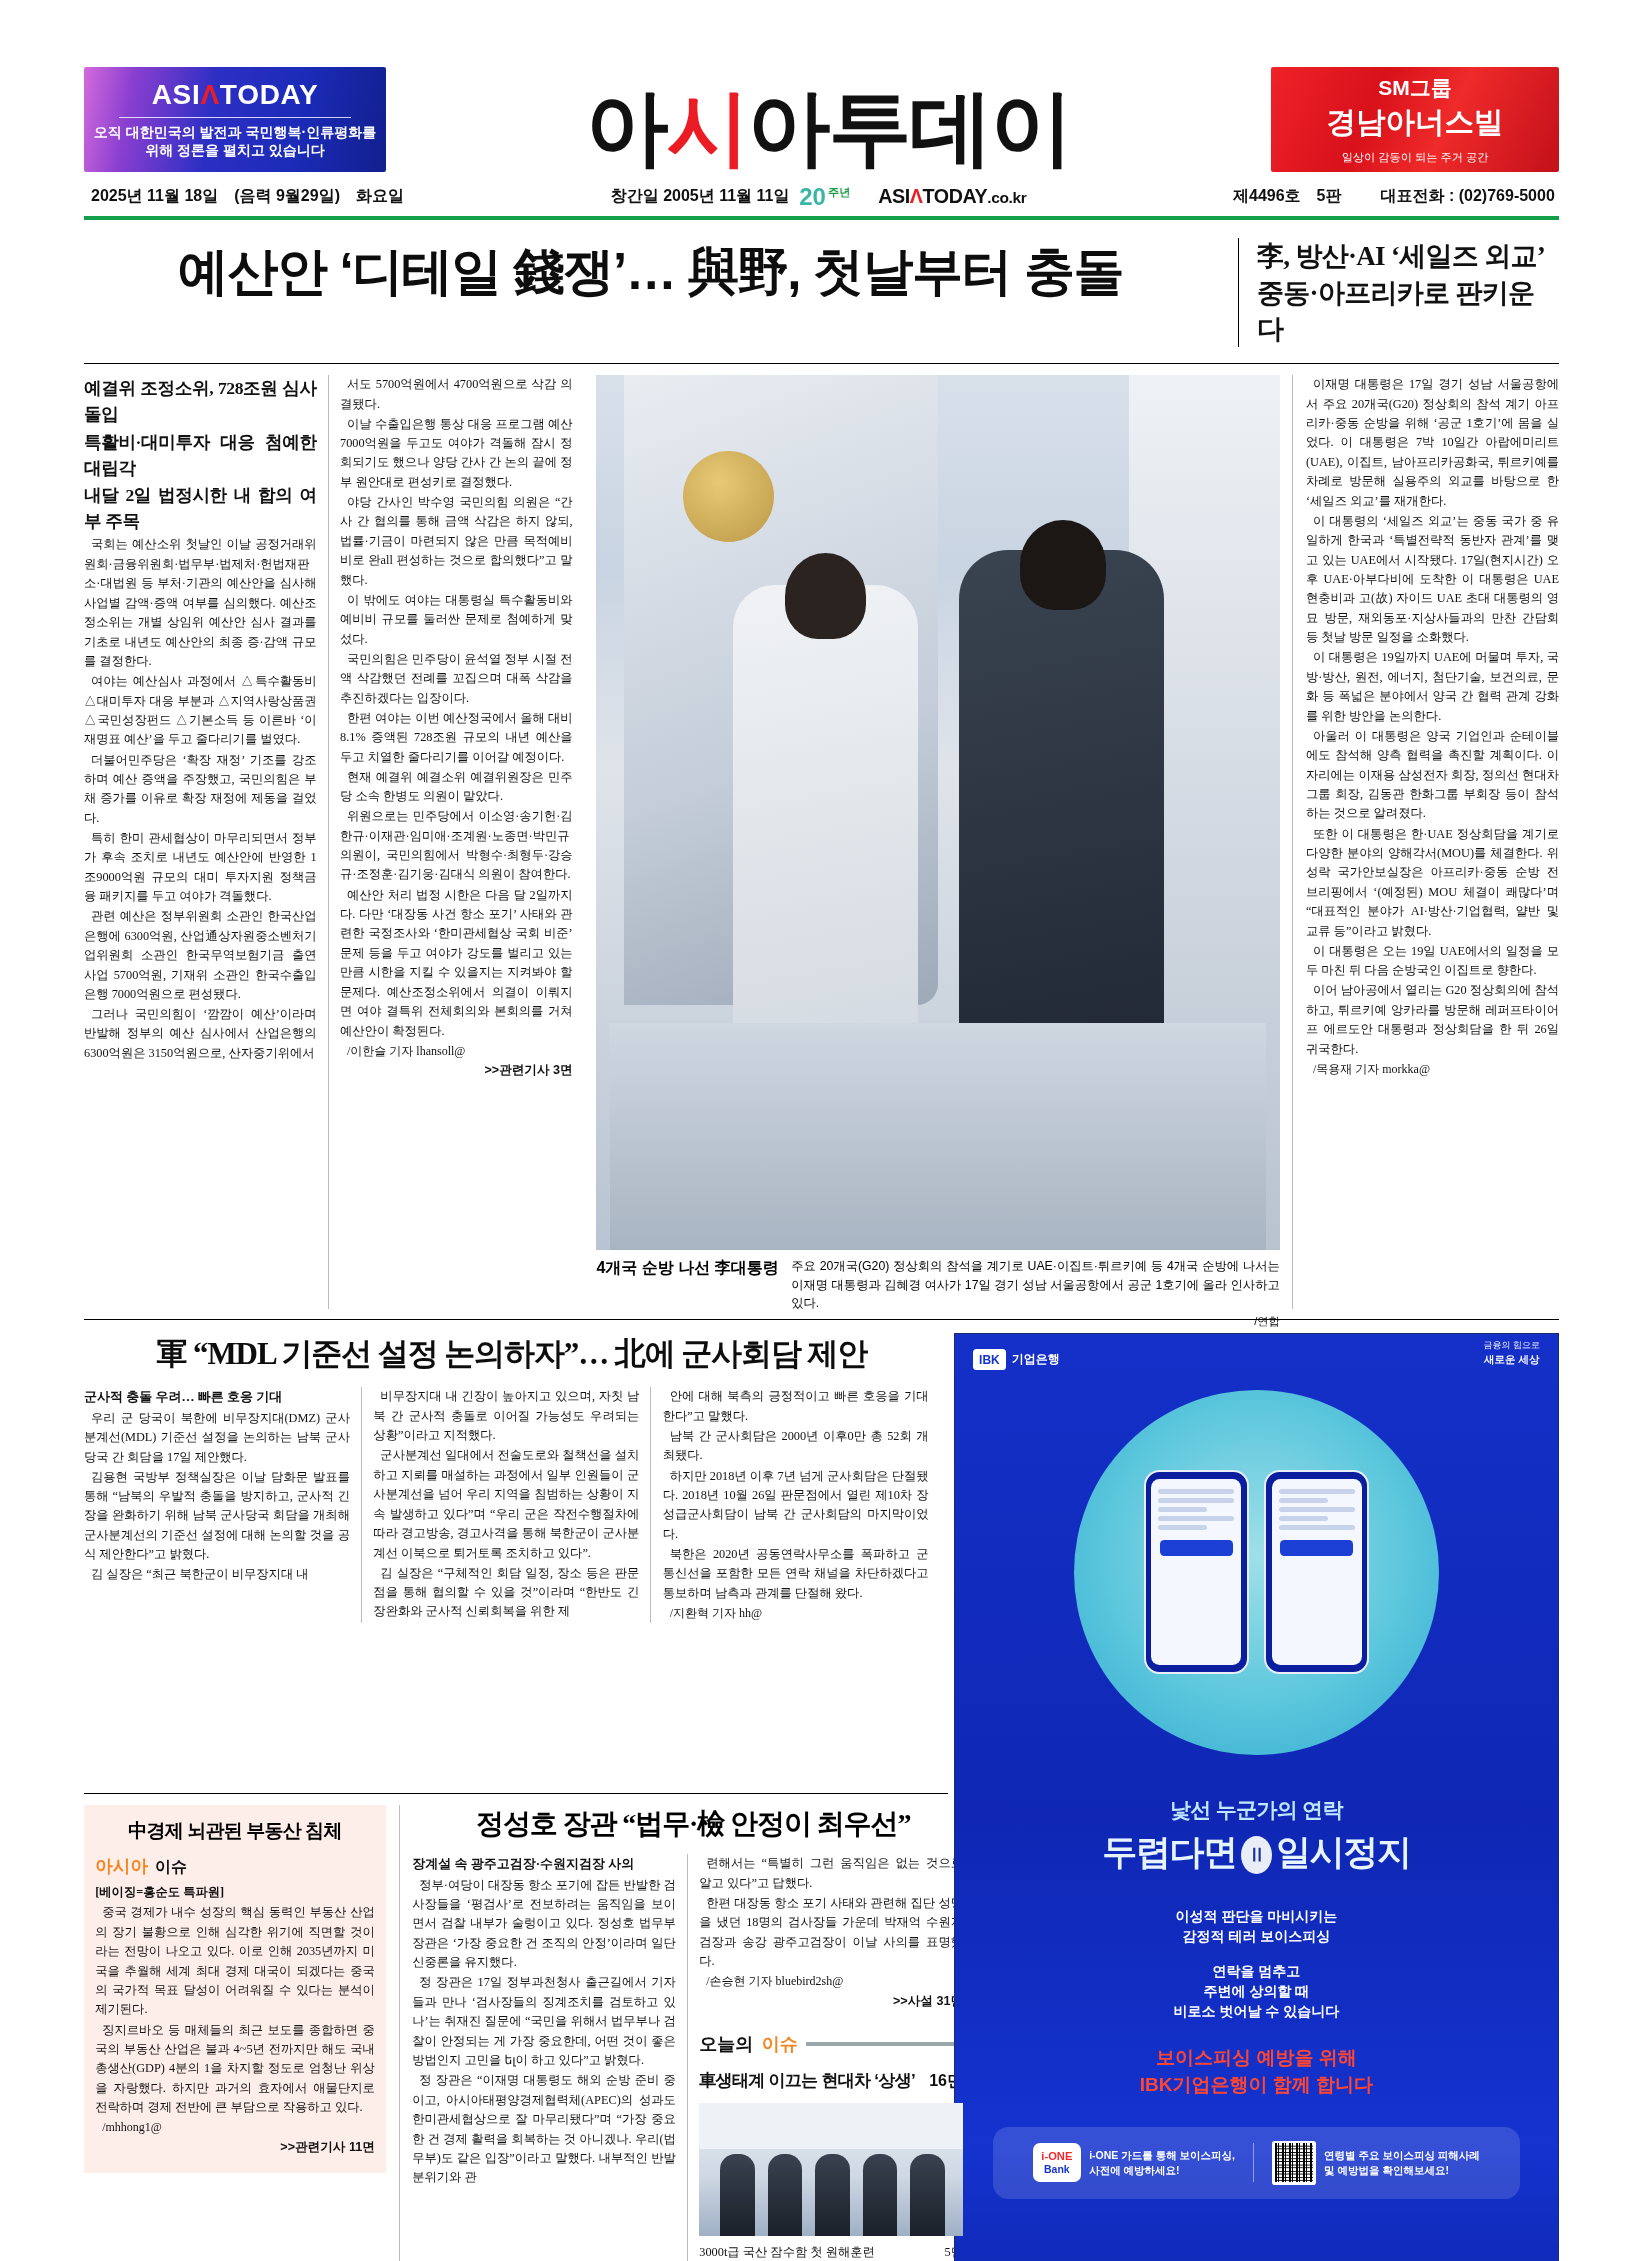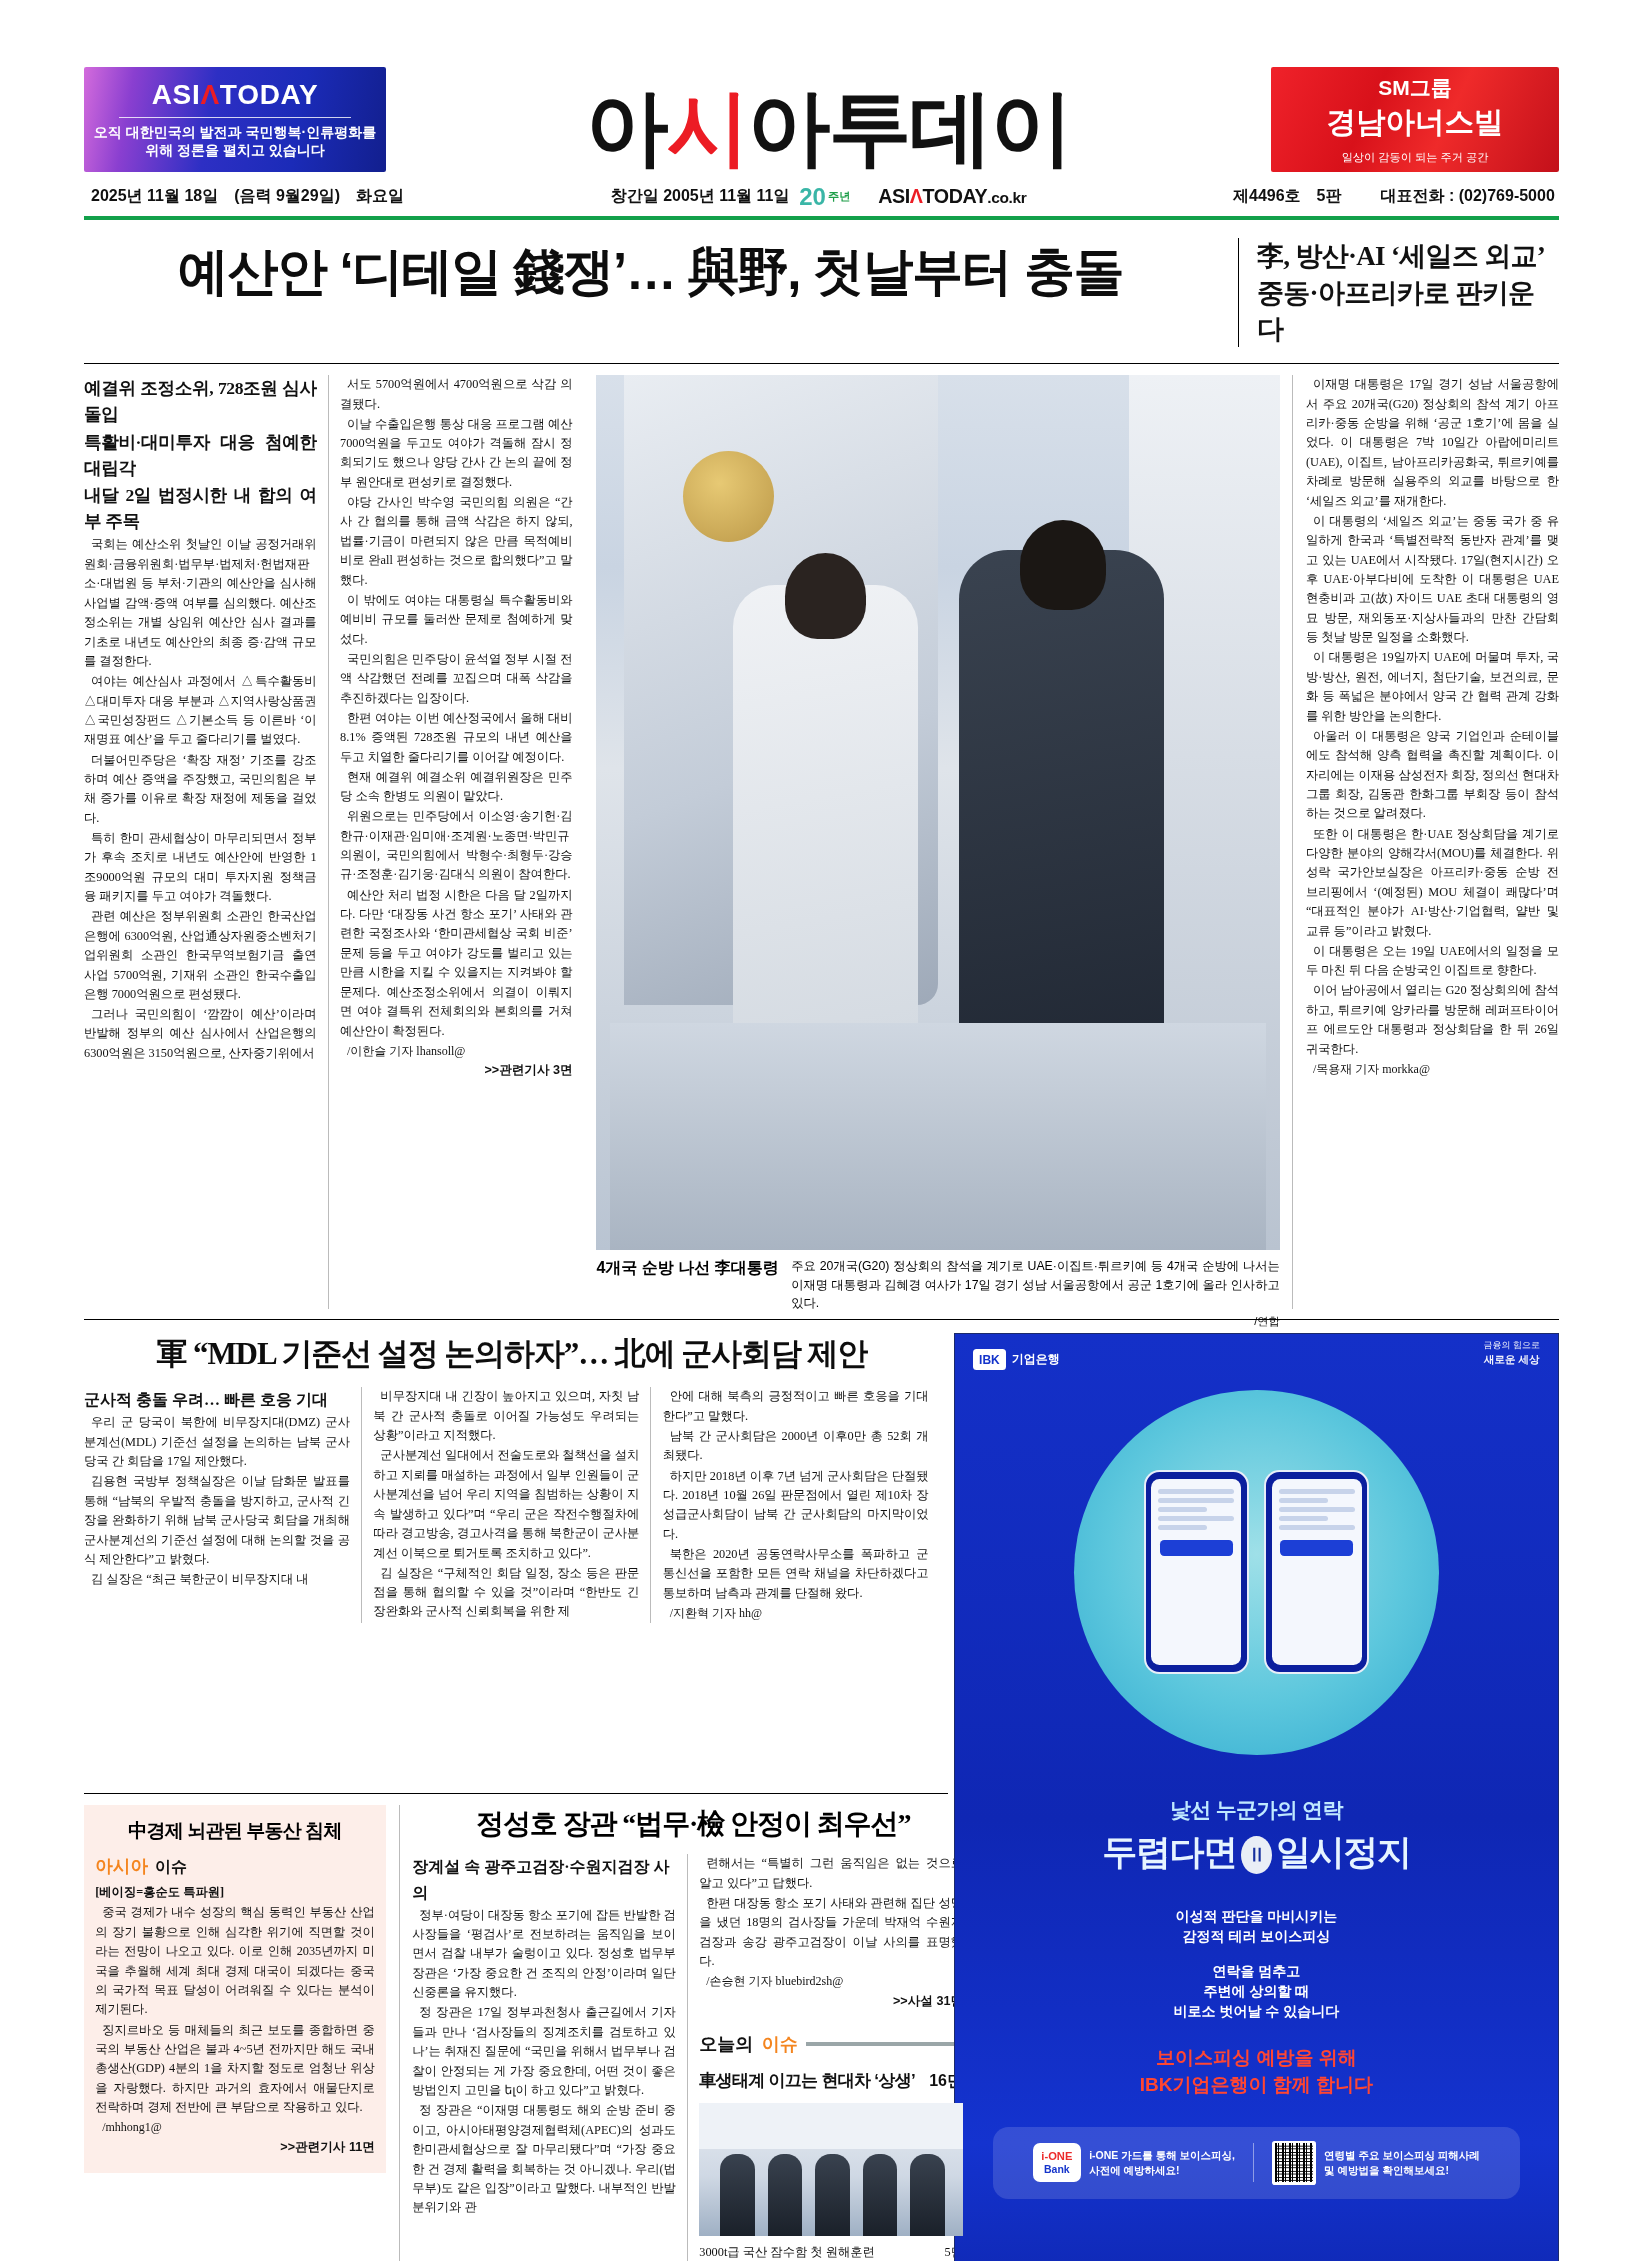--- a/index.html
+++ b/index.html
@@ -29,21 +29,21 @@
      display:flex;flex-direction:column;align-items:center;justify-content:center;color:#fff;}
   .mast-right .l1{font-family:"Liberation Sans",sans-serif;font-weight:bold;font-size:21px;}
   .mast-right .l2{font-family:"Liberation Sans",sans-serif;font-weight:bold;font-size:29.5px;margin-top:1.4px;}
   .mast-right .l3{font-family:"Liberation Sans",sans-serif;font-size:11.2px;margin-top:7px;}
 
   
   .infobar{display:flex;align-items:center;margin-top:12.6px;font-family:"Liberation Sans",sans-serif;
      font-weight:bold;font-size:16px;color:#111;}
   .infobar .date{margin-left:7px;}
   .infobar .founded{margin-left:auto;}
-  .anniv{display:inline-flex;align-items:center;margin:0 9.8px;}
+  .anniv{display:inline-flex;align-items:flex-start;margin:0 9.8px;}
   .anniv .n20{font-family:"Liberation Sans",sans-serif;font-weight:bold;font-size:24px;color:#3ab6a7;line-height:1;}
   .anniv .yr{font-size:11.2px;color:#1f9e4a;margin-left:2.1px;}
   .infobar .site{margin-left:18px;font-size:19.7px;letter-spacing:-0.4px;}
   .infobar .site .red{color:#ec1c24;}
   .infobar .site .small{font-size:15.5px;}
   .infobar .issue{margin-left:auto;}
   .infobar .tel{margin-left:39px;margin-right:4.2px;}
   .greenrule{height:4.9px;background:#12a04a;margin-top:7px;}
 
   
@@ -100,21 +100,21 @@
 
   
   .secondzone{display:flex;margin-top:12.6px;height:450px;}
   .sec-left{width:864px;padding-right:14px;}
   .sec-left h3{margin:0 0 12.6px;text-align:center;font-family:"Liberation Serif",serif;
      font-weight:bold;font-size:31px;letter-spacing:-1.1px;color:#0d0d0d;}
   .sec-cols{display:flex;}
   .sec-cols .col{width:33.33%;}
   .sec-cols .col+.col{border-left:0.7px solid #bbb;padding-left:11.2px;}
   .sec-cols .col{padding-right:11.2px;}
-  .subkick{font-family:"Liberation Serif",serif;font-weight:bold;font-size:16px;margin-bottom:8.4px;text-indent:0 !important;}
+  .subkick{font-family:"Liberation Serif",serif;font-weight:bold;font-size:13px;margin-bottom:8.4px;text-indent:0 !important;}
 
   .ad-ibk{width:611px;border:1.4px solid #1b2a6b;box-sizing:border-box;
      background:linear-gradient(180deg,#1430c8 0%,#0f27b4 45%,#1433cf 75%,#0b1f9e 100%);
      position:relative;overflow:hidden;color:#fff;text-align:center;}
   .ad-ibk .ibk-top{position:absolute;left:18px;top:15.5px;display:flex;align-items:center;gap:5.6px;}
   .ad-ibk .ibk-badge{background:#fff;color:#1434cb;font-family:"Liberation Sans",sans-serif;font-weight:bold;
      font-size:12px;border-radius:3.5px;padding:3.5px 6.3px;}
   .ad-ibk .ibk-top .sub{font-family:"Liberation Sans",sans-serif;font-weight:bold;font-size:12px;}
   .ad-ibk .ibk-tr{position:absolute;right:18px;top:6px;font-family:"Liberation Sans",sans-serif;
      font-size:9px;text-align:center;line-height:1.3;opacity:.95;}

